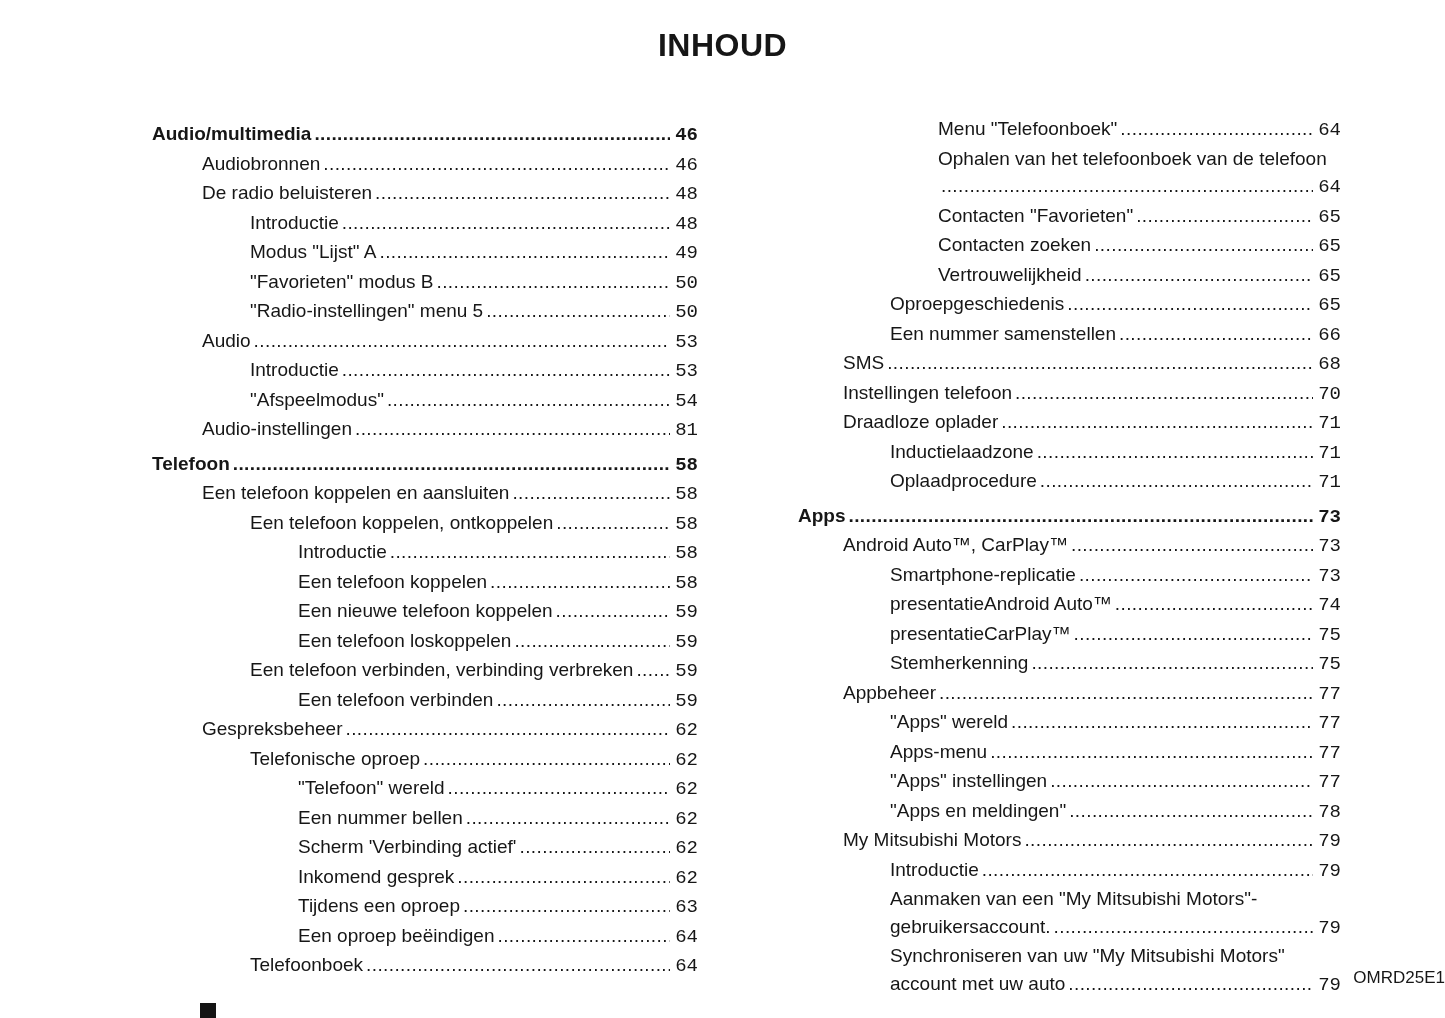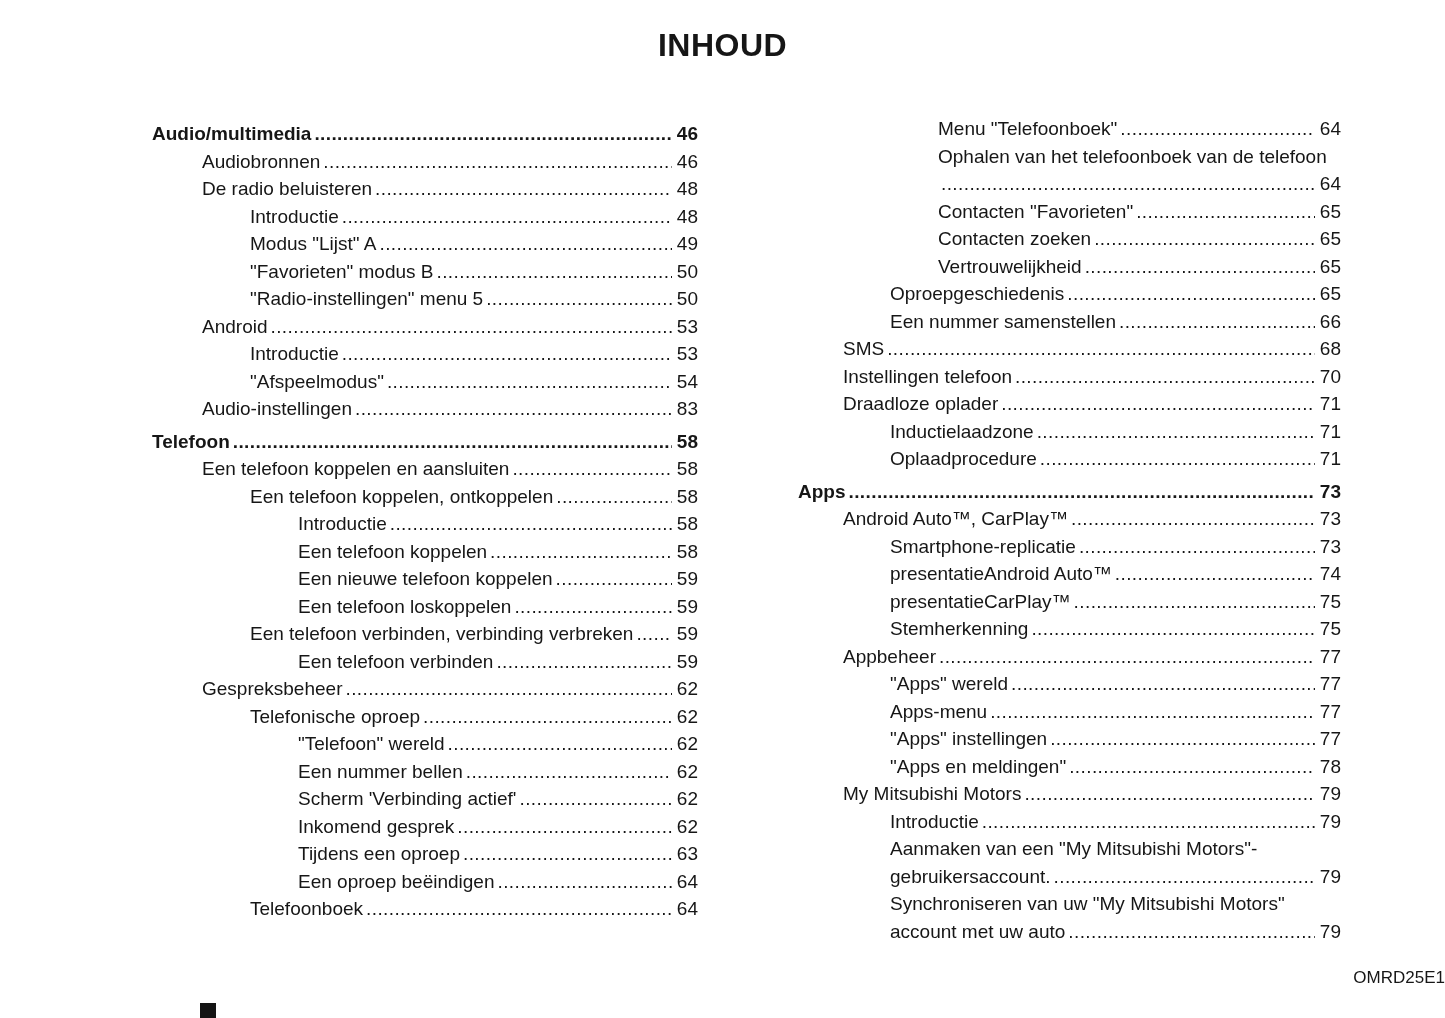--- a/index.html
+++ b/index.html
@@ -41,21 +41,21 @@
   .label { padding-right:3px; }
   .leader {
     flex:1 1 auto;
     min-width:0;
     overflow:hidden;
     letter-spacing:0.4px;
   }
   .leader::before {
     content:"................................................................................................................................................................................";
   }
-  .pagenum { padding-left:5px; }
+  .pagenum { padding-left:5px;font-family:Liberation Mono, monospace; }
 
   .footer {
     position:absolute;
     top:956px; left:0; width:100%;
     text-align:right;
     font-size:17px;
     margin-top:12px;
   }
   .print-mark {
     position:absolute;
@@ -114,21 +114,21 @@
     </div>
     <div class="entry lvl3">
       <div class="entry-line">
         <span class="label">"Radio-instellingen" menu 5</span>
         <span class="leader"></span>
         <span class="pagenum">50</span>
       </div>
     </div>
     <div class="entry lvl2">
       <div class="entry-line">
-        <span class="label">Android</span>
+        <span class="label">Audio</span>
         <span class="leader"></span>
         <span class="pagenum">53</span>
       </div>
     </div>
     <div class="entry lvl3">
       <div class="entry-line">
         <span class="label">Introductie</span>
         <span class="leader"></span>
         <span class="pagenum">53</span>
       </div>
@@ -137,21 +137,21 @@
       <div class="entry-line">
         <span class="label">"Afspeelmodus"</span>
         <span class="leader"></span>
         <span class="pagenum">54</span>
       </div>
     </div>
     <div class="entry lvl2">
       <div class="entry-line">
         <span class="label">Audio-instellingen</span>
         <span class="leader"></span>
-        <span class="pagenum">83</span>
+        <span class="pagenum">81</span>
       </div>
     </div>
     <div class="entry lvl1 bold">
       <div class="entry-line">
         <span class="label">Telefoon</span>
         <span class="leader"></span>
         <span class="pagenum">58</span>
       </div>
     </div>
     <div class="entry lvl2">

